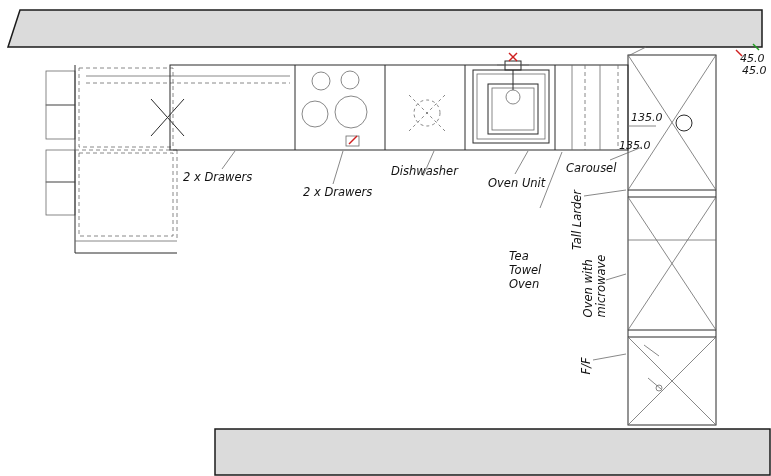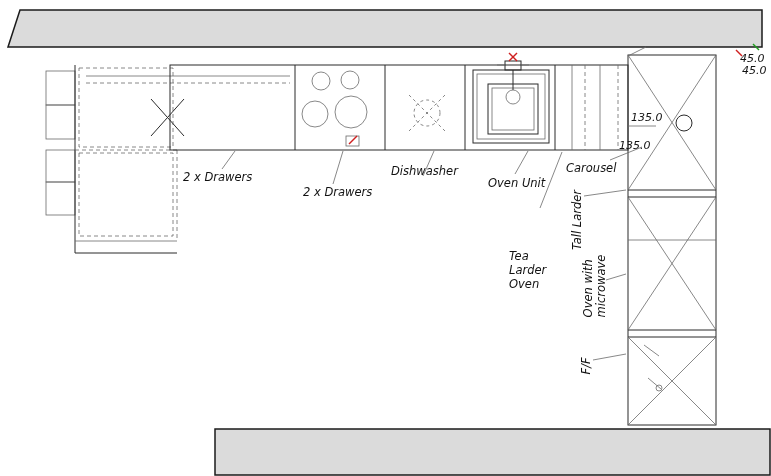--- a/index.html
+++ b/index.html
@@ -156,21 +156,21 @@
   <div class="label" style="left:303px;top:185px;">2 x Drawers</div>
 
   <div class="label" style="left:391px;top:164px;">Dishwasher</div>
 
   <div class="label" style="left:488px;top:176px;">Oven Unit</div>
 
   <div class="label" style="left:566px;top:161px;">Carousel</div>
 
   <div class="label" style="left:509px;top:205px;line-height:14px;margin-top:44px;">
     <span style="display:block">Tea</span>
-    <span style="display:block">Larder</span>
+    <span style="display:block">Towel</span>
     <span style="display:block">Oven</span>
   </div>
 
   <div class="vlabel" style="left:577px;top:220px;">Tall Larder</div>
 
   <div class="vlabel" style="left:595px;top:286px;">
     <span style="display:block">Oven with</span>
     <span style="display:block">microwave</span>
   </div>
 

